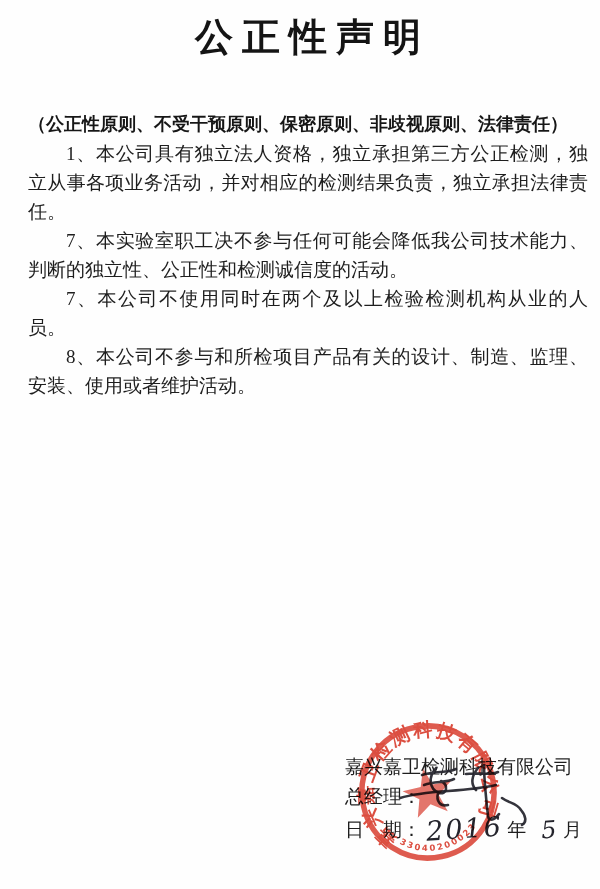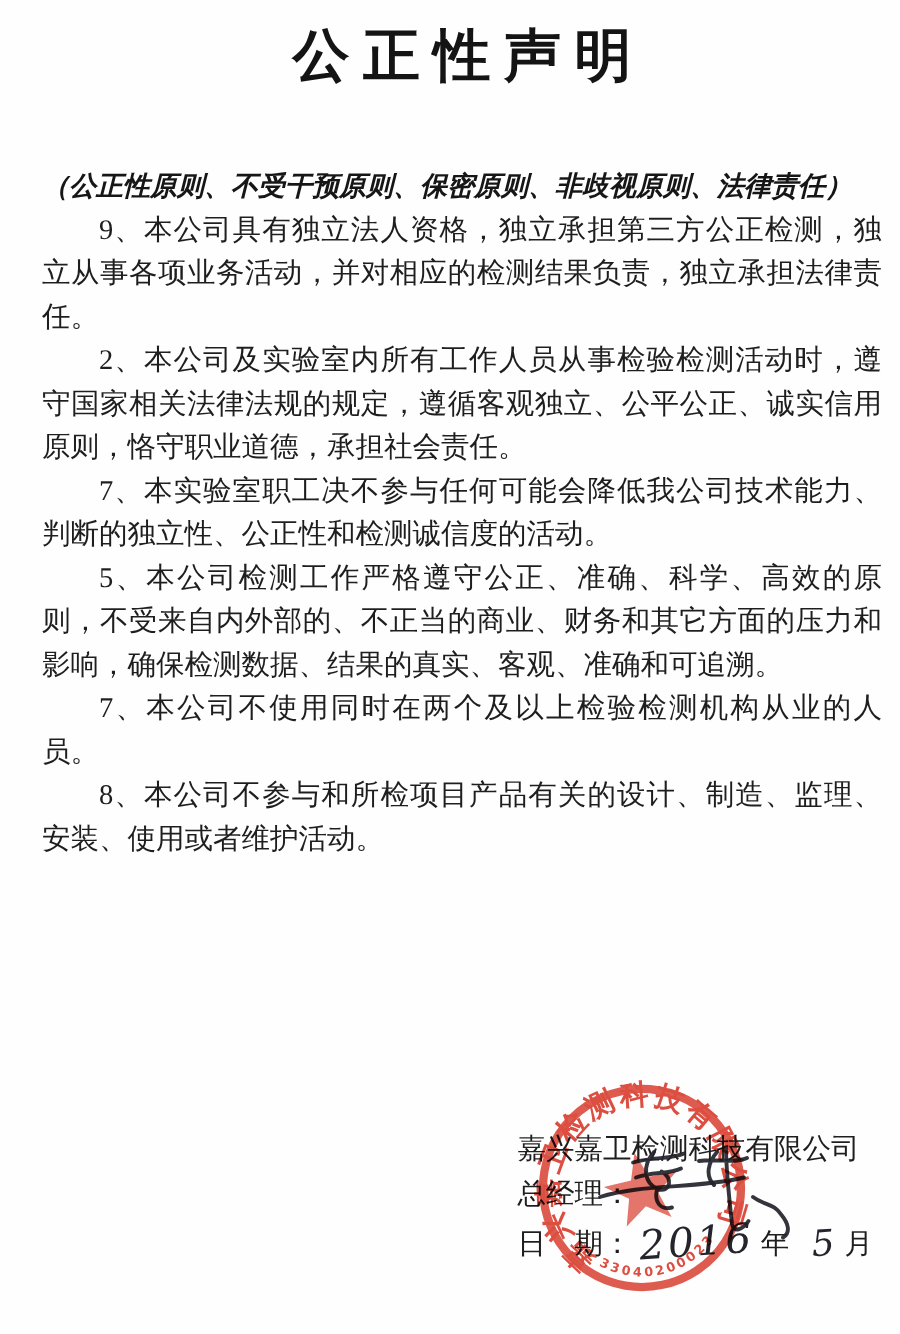--- a/index.html
+++ b/index.html
@@ -31,21 +31,20 @@
     line-height: 29px;
     text-align: justify;
     color: #1e1e1e;
   }
   .body-text p { margin: 0; }
   .principles {
     font-weight: bold;
     font-size: 18px;
     white-space: nowrap;
     color: #161616;
-    font-style: italic;
   }
   .intro, .para { text-indent: 2em; }
   .sign-block {
     position: absolute;
     left: 345px; top: 752px;
     font-size: 19px;
     line-height: 30px;
     color: #1e1e1e;
     z-index: 1;
   }
@@ -89,24 +88,22 @@
 </style>
 </head>
 <body>
 
 <div class="page">
 
   <h1 class="title">公正性声明</h1>
 
   <div class="body-text">
     <p class="principles">（公正性原则、不受干预原则、保密原则、非歧视原则、法律责任）</p>
-    <p class="para">9、本公司具有独立法人资格，独立承担第三方公正检测，独立从事各项业务活动，并对相应的检测结果负责，独立承担法律责任。</p>
-    <p class="para">2、本公司及实验室内所有工作人员从事检验检测活动时，遵守国家相关法律法规的规定，遵循客观独立、公平公正、诚实信用原则，恪守职业道德，承担社会责任。</p>
+    <p class="para">1、本公司具有独立法人资格，独立承担第三方公正检测，独立从事各项业务活动，并对相应的检测结果负责，独立承担法律责任。</p>
     <p class="para">7、本实验室职工决不参与任何可能会降低我公司技术能力、判断的独立性、公正性和检测诚信度的活动。</p>
-    <p class="para">5、本公司检测工作严格遵守公正、准确、科学、高效的原则，不受来自内外部的、不正当的商业、财务和其它方面的压力和影响，确保检测数据、结果的真实、客观、准确和可追溯。</p>
     <p class="para">7、本公司不使用同时在两个及以上检验检测机构从业的人员。</p>
     <p class="para">8、本公司不参与和所检项目产品有关的设计、制造、监理、安装、使用或者维护活动。</p>
   </div>
 
   <div class="sign-block">
     <div class="row">嘉兴嘉卫检测科技有限公司</div>
     <div class="row">
       <span>总经理：</span>
     </div>
     <div class="row">

